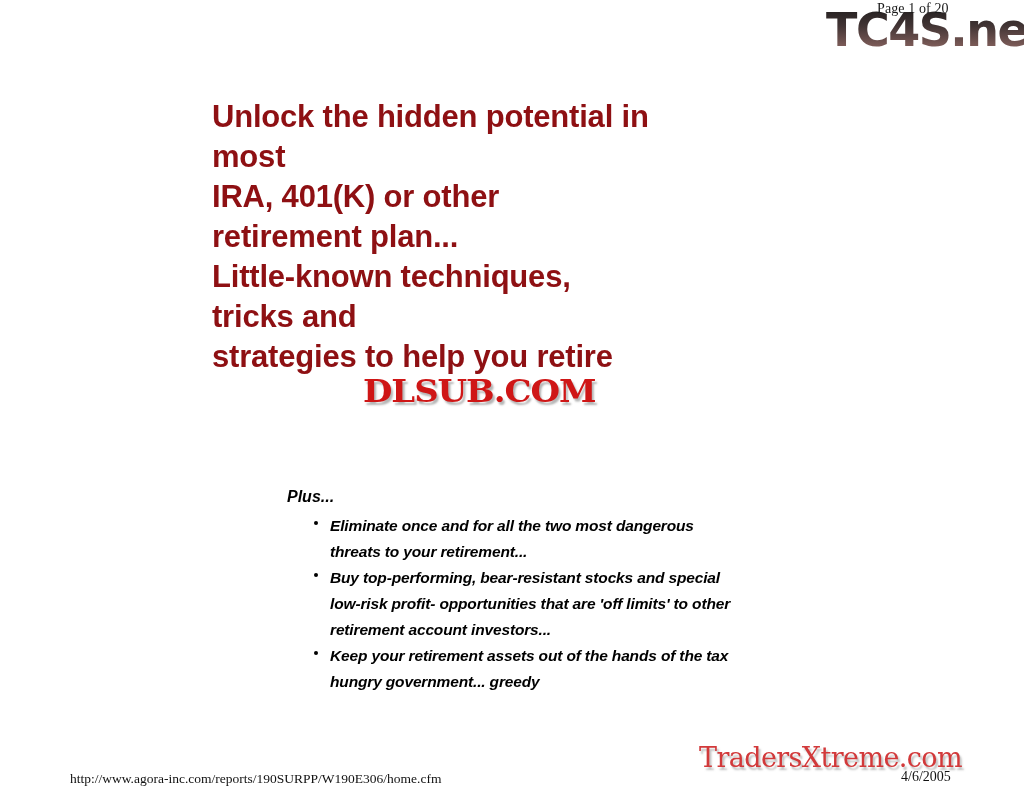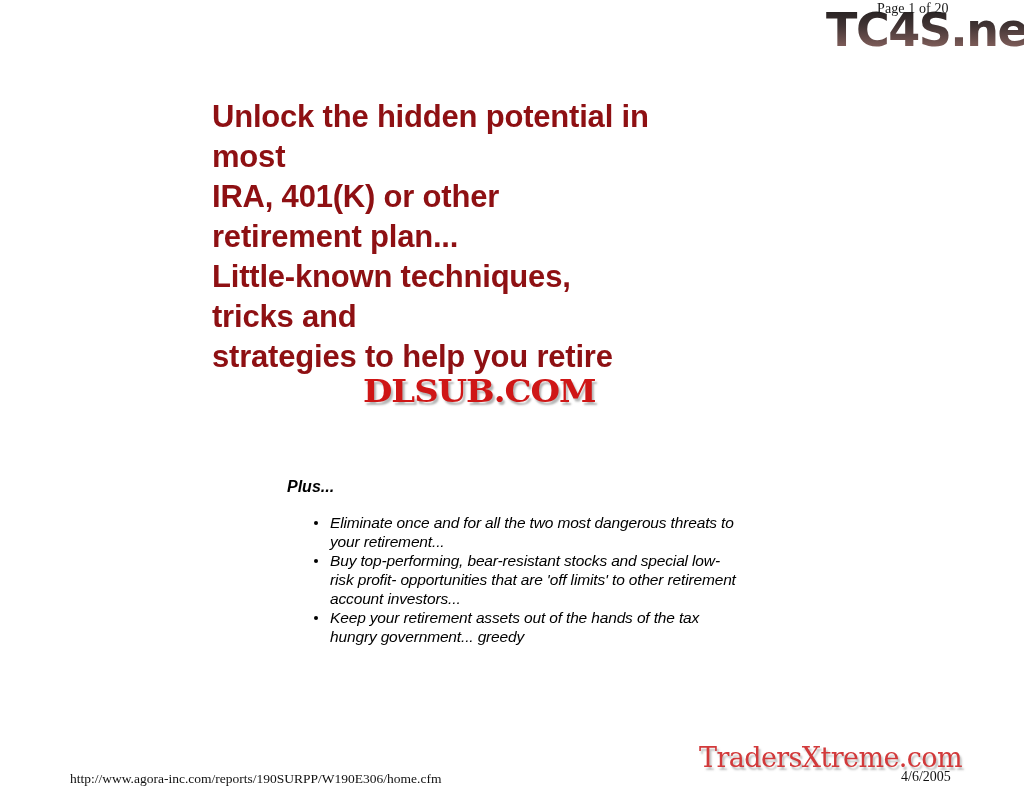--- a/index.html
+++ b/index.html
@@ -81,21 +81,21 @@
     transform: scaleX(1.06);
     transform-origin: left center;
     -webkit-text-stroke: 3px #ffffff;
     paint-order: stroke fill;
     text-shadow: 2px 3px 2px rgba(120,120,120,0.55);
   }
 
   
   #plus-label {
     position: absolute;
-    top: 478px;
+    top: 488px;
     left: 287px;
     font-size: 16px;
     font-weight: bold;
     font-style: italic;
     color: #000000;
     z-index: 10;
   }
 
   
   #benefits-list {
@@ -106,24 +106,24 @@
     margin: 0;
     padding: 0;
     list-style: none;
     z-index: 10;
   }
   #benefits-list li {
     position: relative;
     padding-left: 18px;
     margin: 0 0 0 0;
     font-size: 15.5px;
-    font-weight: normal;
+    font-weight: bold;
     font-style: italic;
     color: #000000;
-    line-height: 19px;
+    line-height: 26px;
     letter-spacing: -0.15px;
   }
   #benefits-list li .bullet-dot {
     position: absolute;
     left: 2px;
     top: 8px;
     width: 4px;
     height: 4px;
     background: #000000;
     border-radius: 50%;

